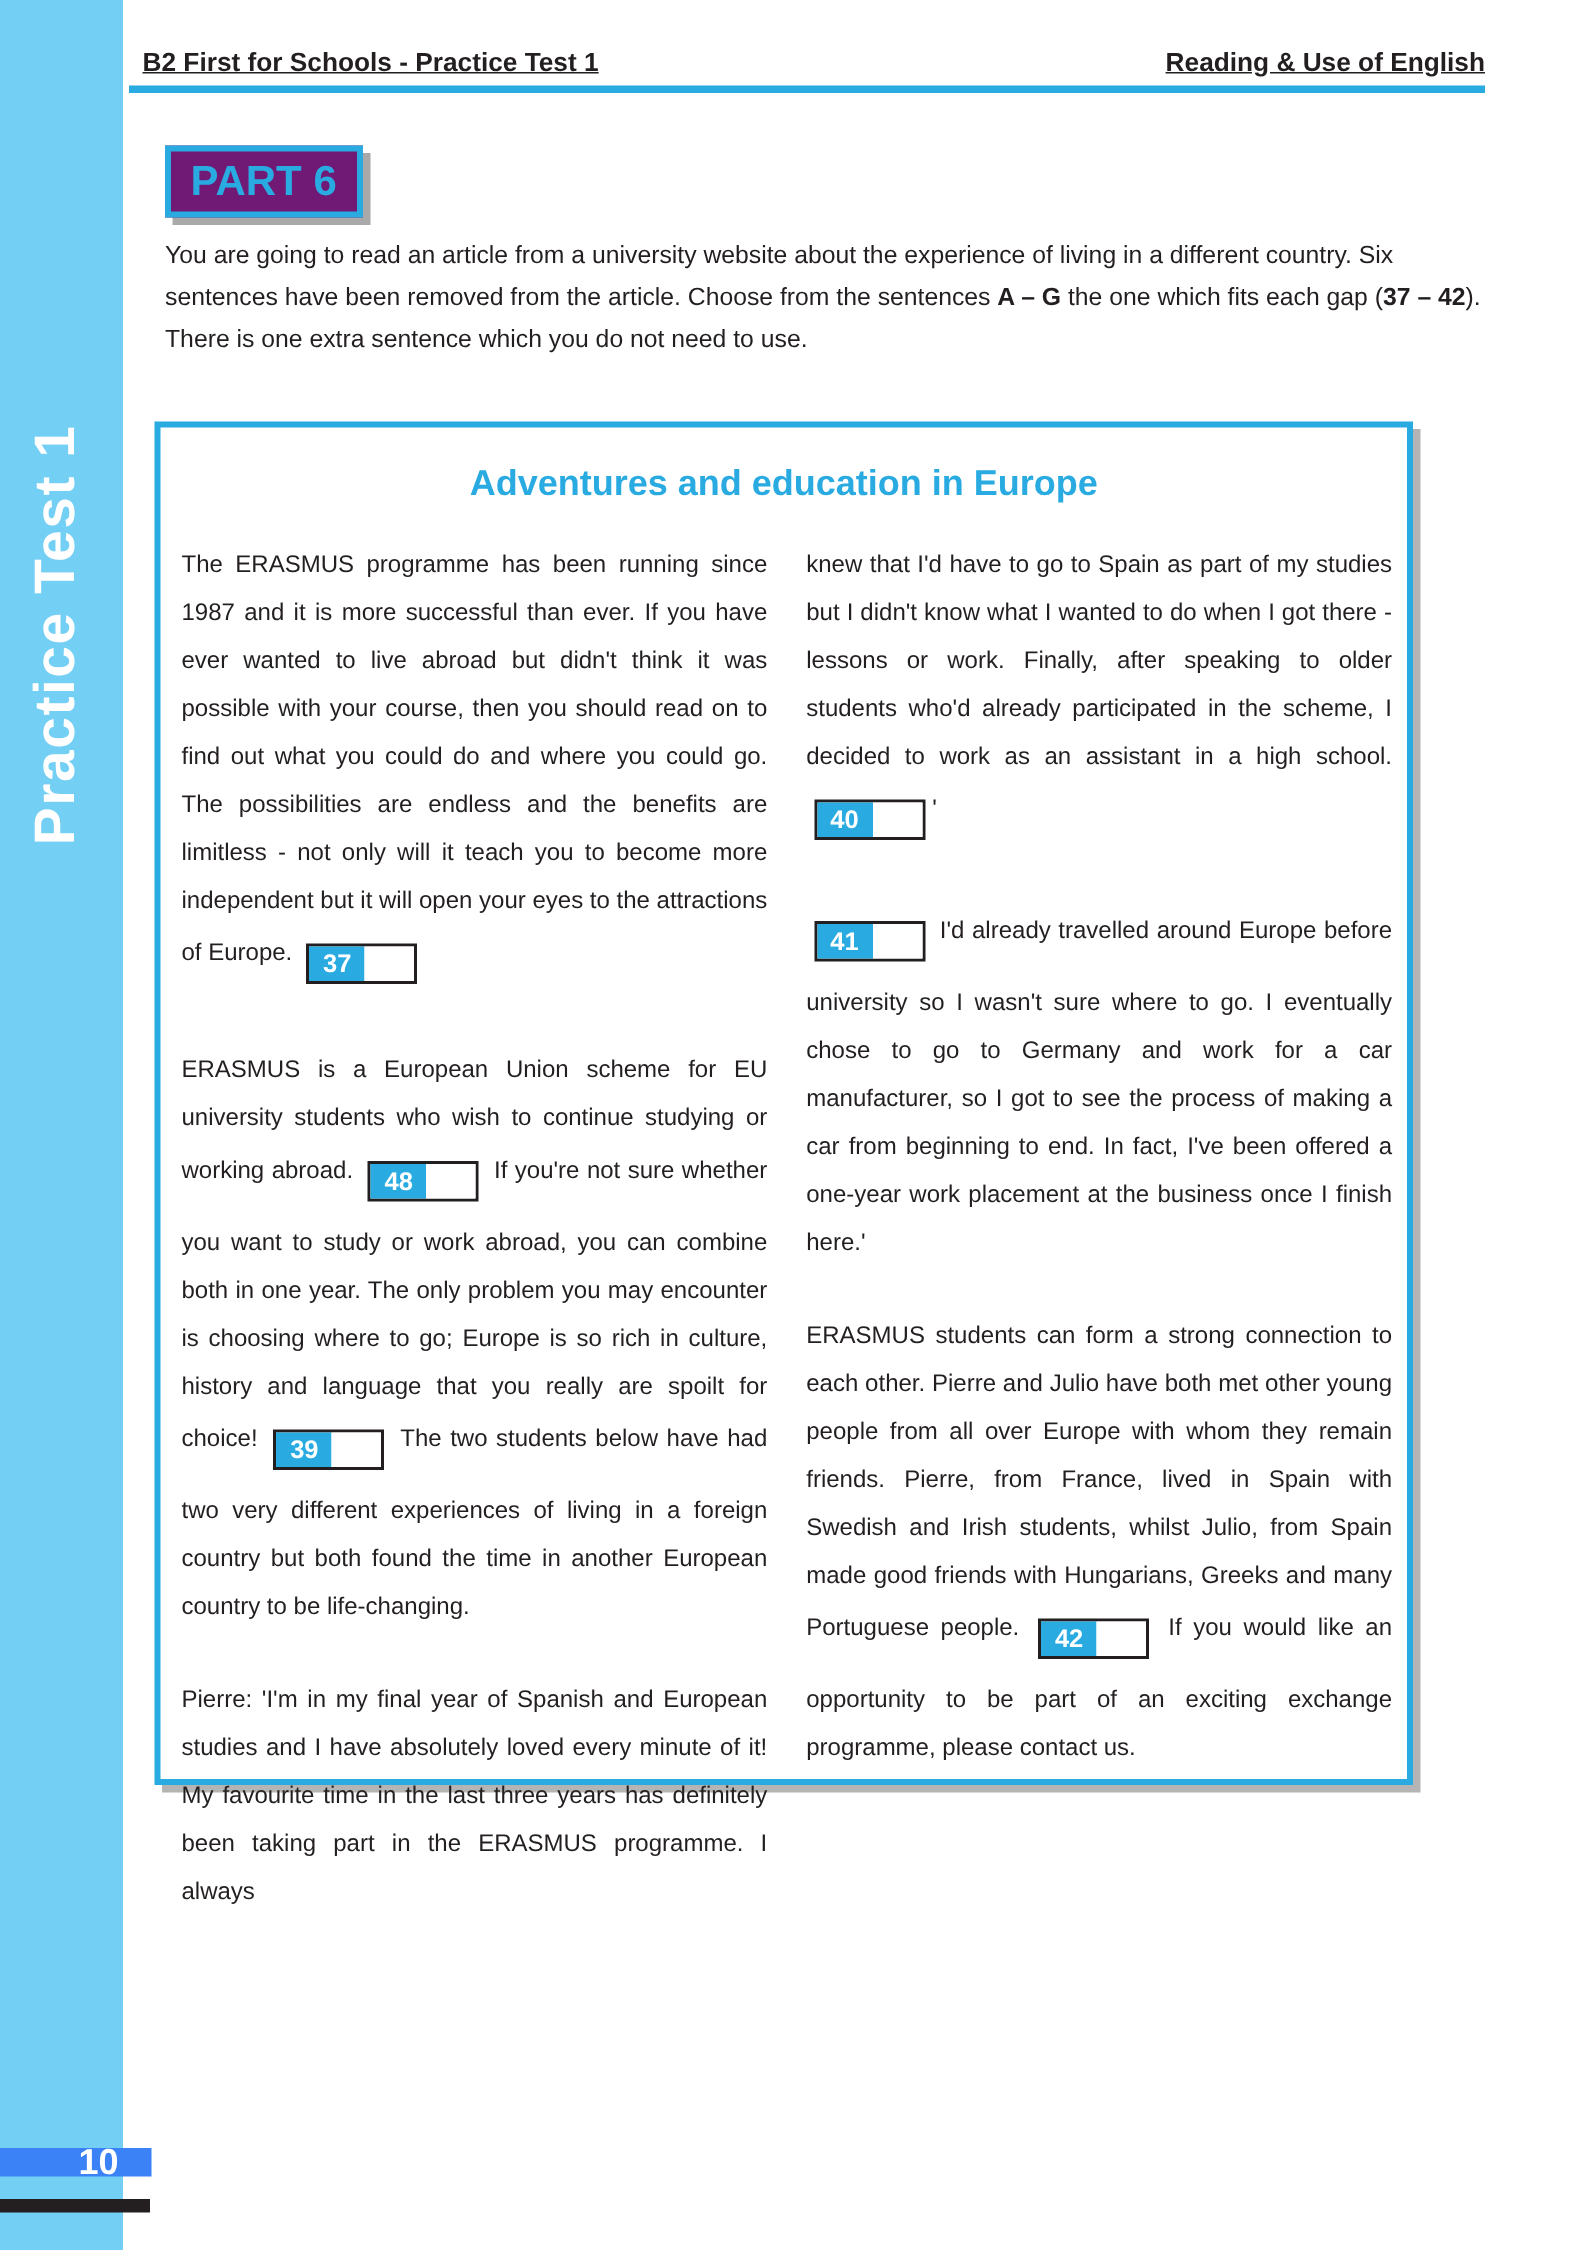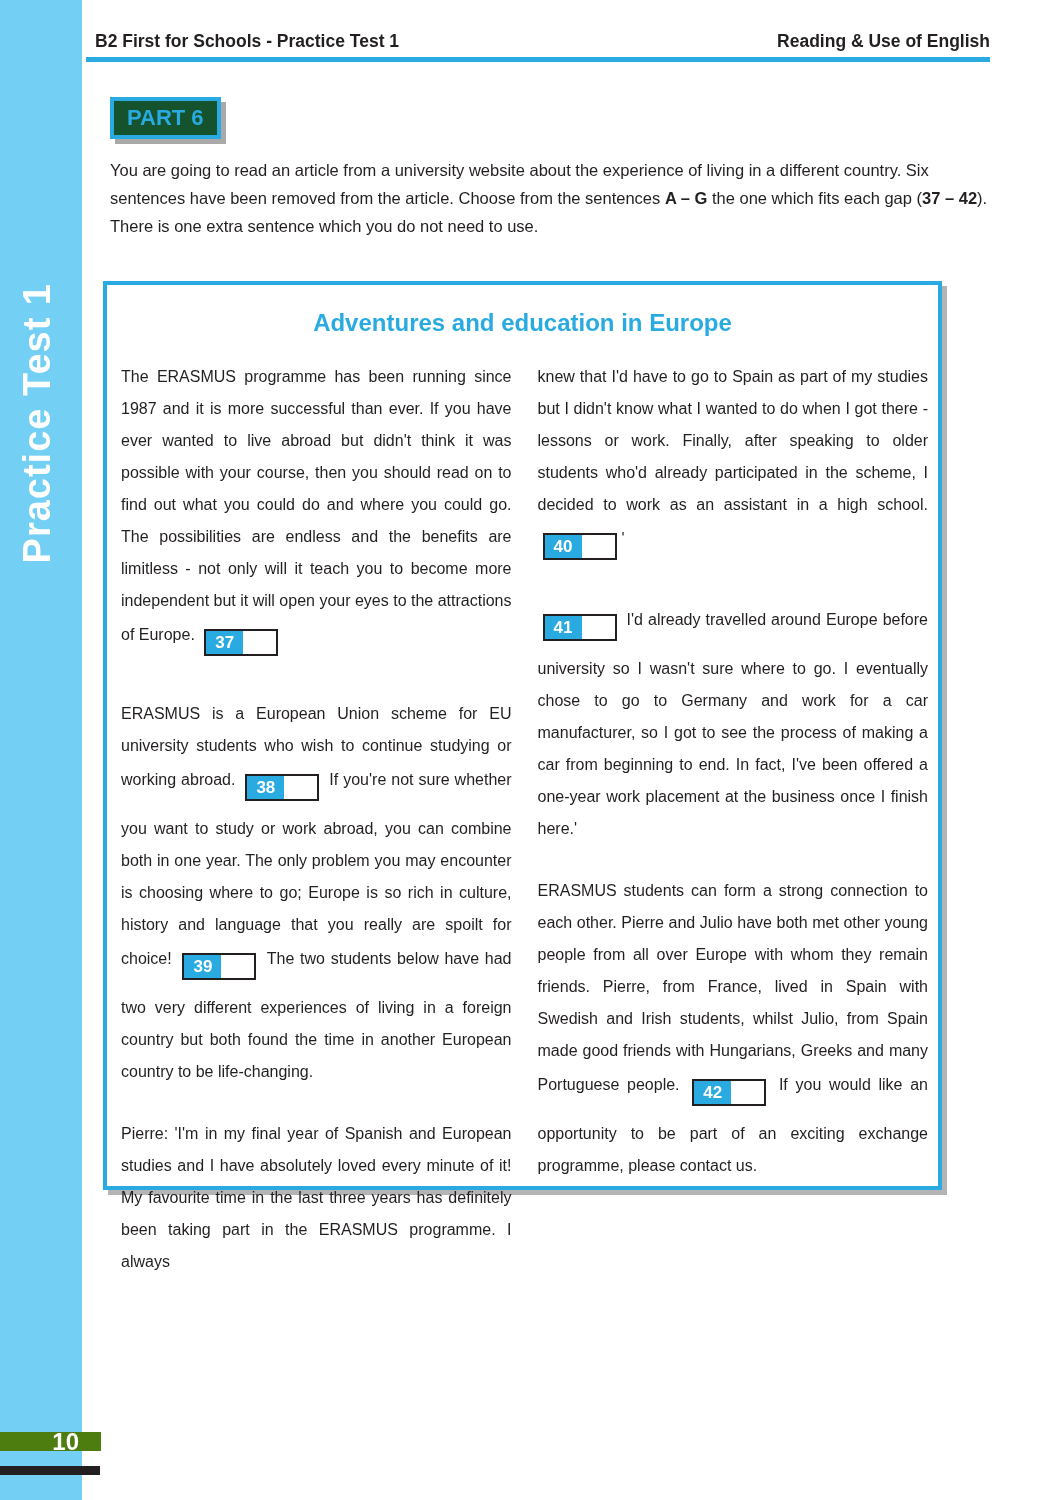--- a/index.html
+++ b/index.html
@@ -21,33 +21,33 @@
     position:absolute; left:16px; top:283px;
     writing-mode:vertical-rl; transform:rotate(180deg);
     color:#ffffff; font-weight:bold; font-size:38px; letter-spacing:1px;
     white-space:nowrap;
   }
 
   
   .header-row {
     position:absolute; left:95px; top:31px; width:895px;
     display:flex; justify-content:space-between;
-    font-weight:bold; font-size:17.5px; color:#231f20;
+    font-weight:bold; font-size:17.5px; color:#231f20;text-decoration:underline;
   }
   .header-rule {
     position:absolute; left:86px; top:57px; width:904px; height:5px;
     background:#29abe2;
   }
 
   
   .part-badge {
     position:absolute; left:110px; top:97px;
-    background:#14532d; border:4px solid #29abe2;
+    background:#701a75; border:4px solid #29abe2;
     box-shadow:5px 5px 0 #a9a9a9;
-    color:#29abe2; font-weight:bold; font-size:22px;
+    color:#29abe2; font-weight:bold; font-size:28px;
     padding:4px 13px;
   }
 
   
   .instructions {
     position:absolute; left:110px; top:156px; width:880px;
     font-size:16.5px; line-height:28px; color:#231f20;
   }
   .instructions .b { font-weight:bold;text-align:right; }
 
@@ -75,21 +75,21 @@
   }
   .gap-num {
     width:37px; background:#29abe2; color:#ffffff;
     font-weight:bold; font-size:17px; line-height:23px; text-align:center;
   }
   .gap-blank { width:33px; background:#ffffff; }
 
   
   .page-num-bar {
     position:absolute; left:0; top:1432px; width:101px; height:19px;
-    background:#4d7c0f; color:#ffffff;
+    background:#3b82f6; color:#ffffff;
     display:flex; align-items:center; justify-content:flex-end;
     padding-right:22px; font-weight:bold; font-size:24px;
   }
   .black-bar {
     position:absolute; left:0; top:1466px; width:100px; height:9px;
     background:#231f20;
   }
 </style>
 </head>
 <body>
@@ -112,21 +112,21 @@
 
   <div class="article-box">
     <h1 class="article-title">Adventures and education in Europe</h1>
     <div class="columns">
       <div class="col">
           <p><span>The ERASMUS programme has been running since 1987 and it is more successful than ever. If you have ever wanted to live abroad but didn't think it was possible with your course, then you should read on to find out what you could do and where you could go. The possibilities are endless and the benefits are limitless - not only will it teach you to become more independent but it will open your eyes to the attractions of Europe. </span><span class="gap">
               <span class="gap-num">37</span>
               <span class="gap-blank"></span>
             </span></p>
           <p><span>ERASMUS is a European Union scheme for EU university students who wish to continue studying or working abroad. </span><span class="gap">
-              <span class="gap-num">38</span>
+              <span class="gap-num">48</span>
               <span class="gap-blank"></span>
             </span><span> If you're not sure whether you want to study or work abroad, you can combine both in one year. The only problem you may encounter is choosing where to go; Europe is so rich in culture, history and language that you really are spoilt for choice! </span><span class="gap">
               <span class="gap-num">39</span>
               <span class="gap-blank"></span>
             </span><span> The two students below have had two very different experiences of living in a foreign country but both found the time in another European country to be life-changing.</span></p>
           <p><span>Pierre: 'I'm in my final year of Spanish and European studies and I have absolutely loved every minute of it! My favourite time in the last three years has definitely been taking part in the ERASMUS programme. I always</span></p>
         </div>
       <div class="col">
           <p><span>knew that I'd have to go to Spain as part of my studies but I didn't know what I wanted to do when I got there - lessons or work. Finally, after speaking to older students who'd already participated in the scheme, I decided to work as an assistant in a high school. </span><span class="gap">
               <span class="gap-num">40</span>

